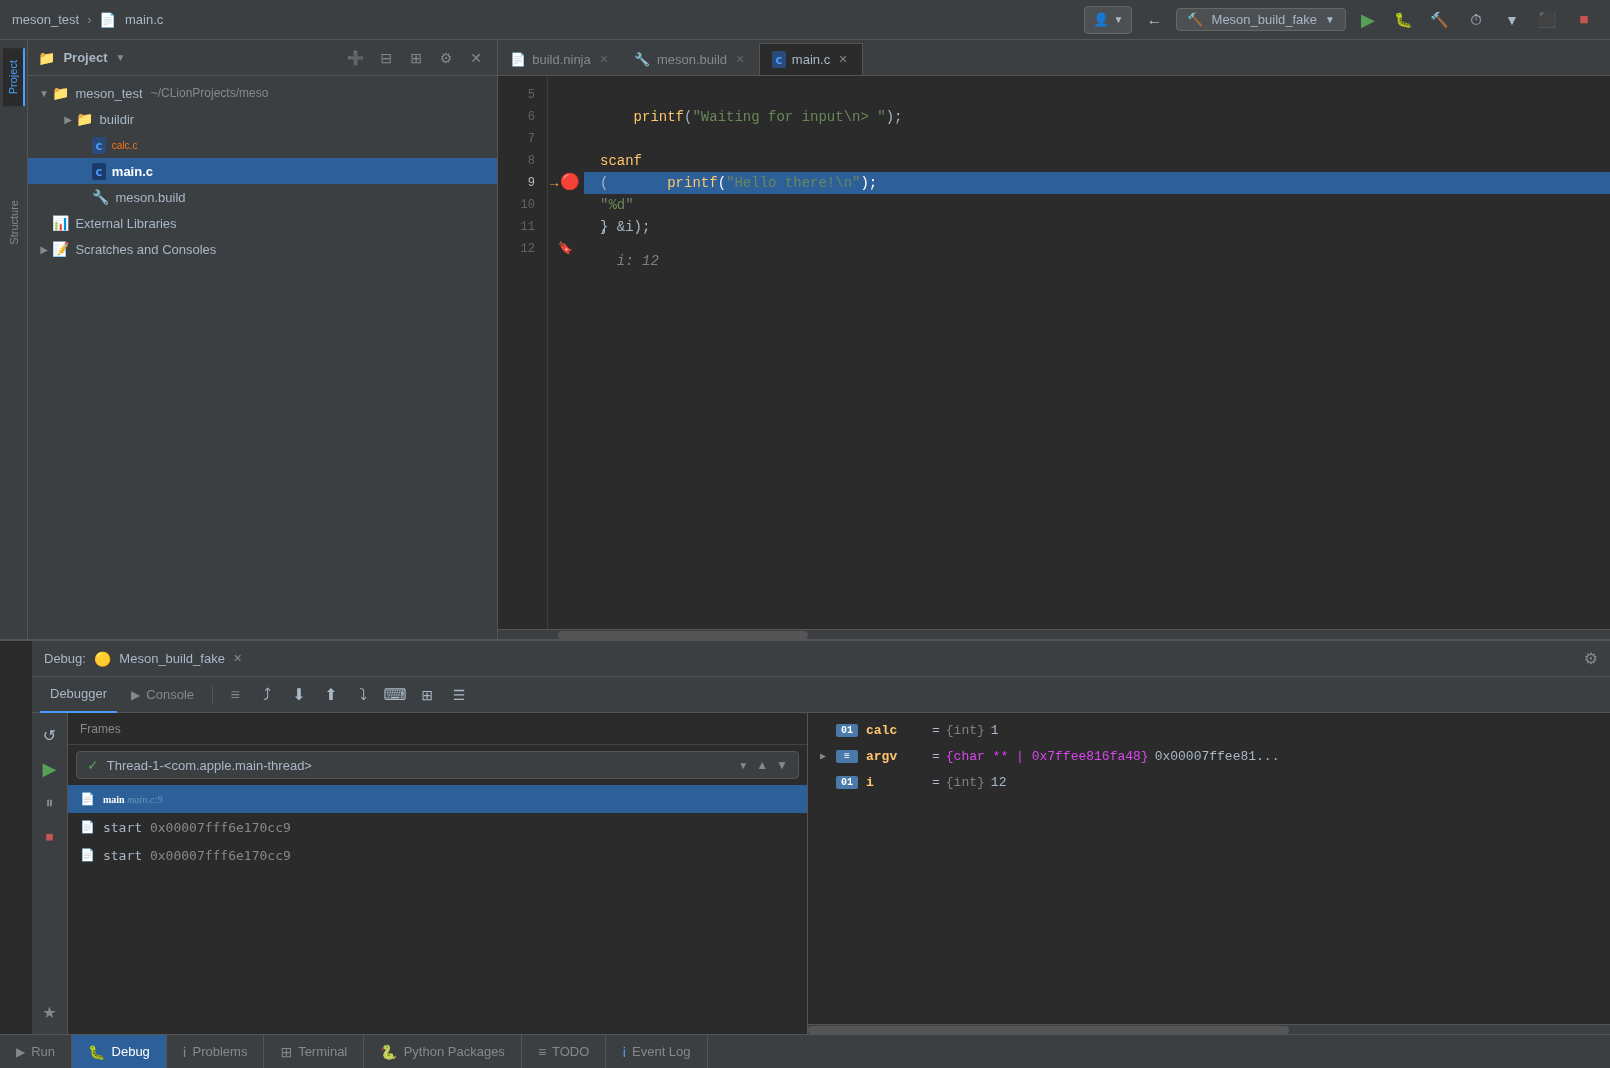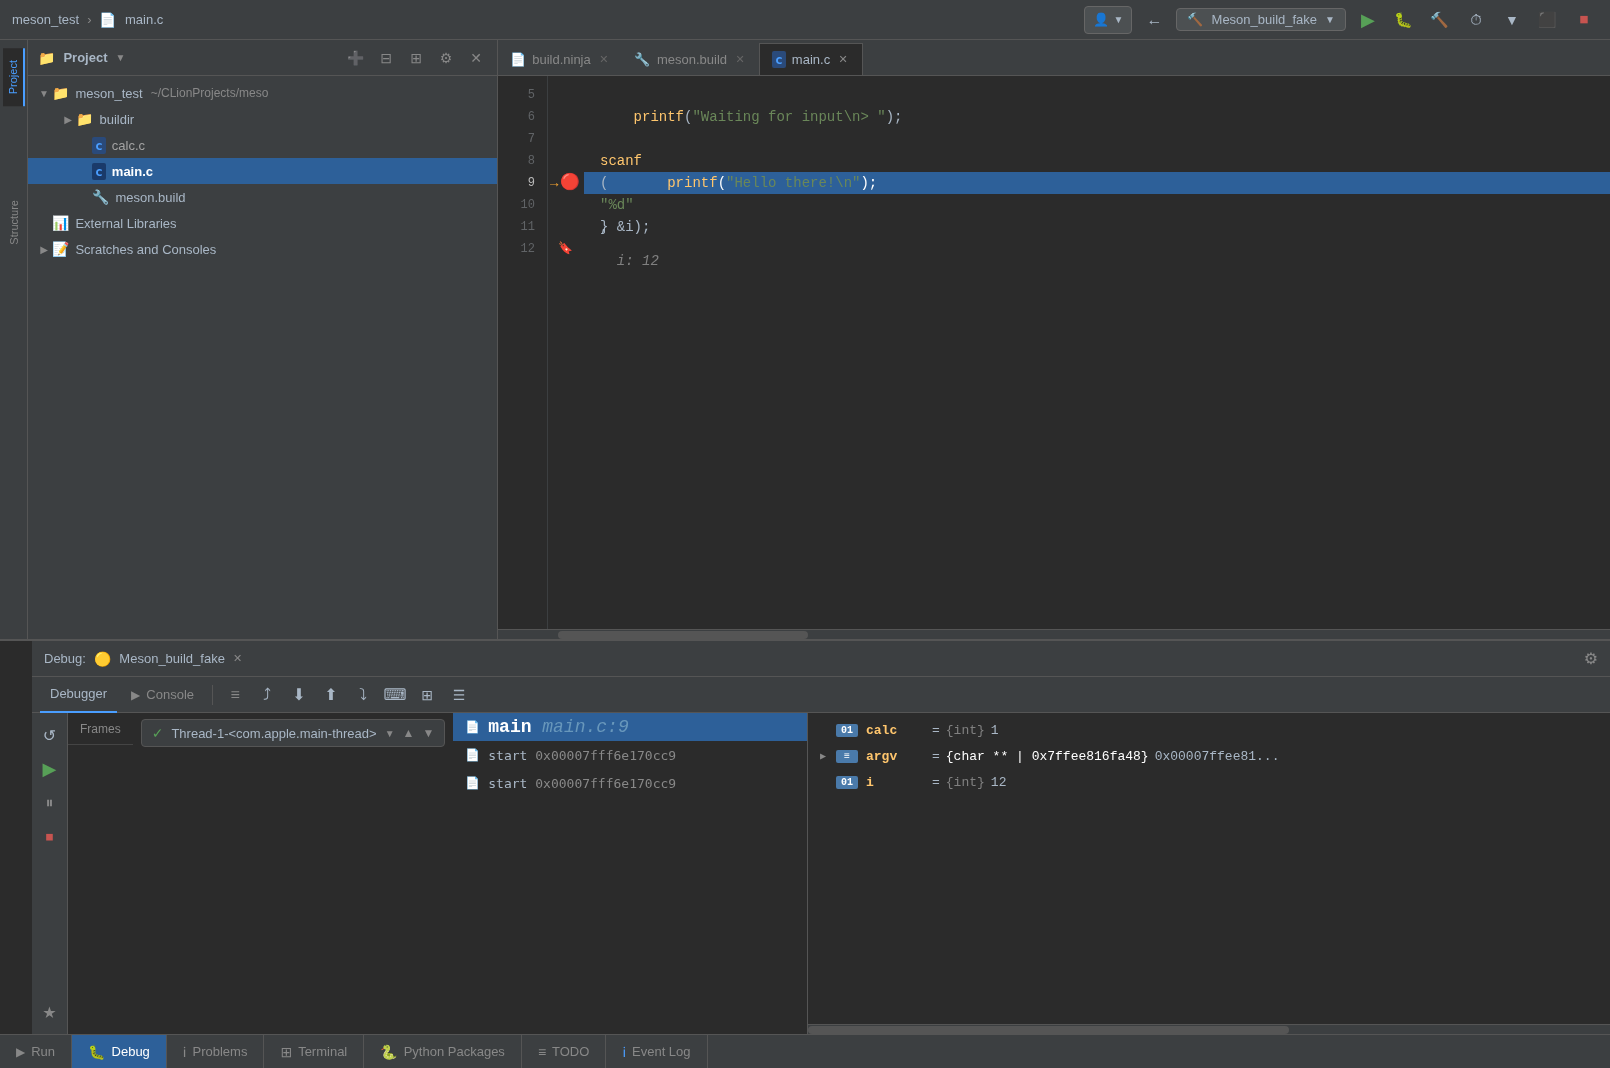--- a/index.html
+++ b/index.html
@@ -68,21 +68,21 @@
 
       <div style="display:flex; align-items:center; padding:2px 8px; height:26px; cursor:pointer; padding-left:32px;">
         <span style="width:16px; text-align:center; color:#888; font-size:10px;">▶</span>
         <span style="margin-right:6px; font-size:14px;">📁</span>
         <span style="font-size:13px; color:#a9b7c6;">buildir</span>
       </div>
 
       <div style="display:flex; align-items:center; padding:2px 8px; height:26px; cursor:pointer; padding-left:48px;">
         <span style="width:16px;"></span>
         <span style="margin-right:6px; color:#4a9eff; font-size:13px; font-weight:bold; background:#2a4a7a; padding:1px 3px; border-radius:2px; font-family:monospace;">c</span>
-        <span style="font-size:13px; color:#a3a3a3;">calc.c</span>
+        <span style="font-size:10px; color:#f97316;">calc.c</span>
       </div>
 
       <div style="display:flex; align-items:center; padding:2px 8px; height:26px; cursor:pointer; padding-left:48px; background:#2d6099;">
         <span style="width:16px;"></span>
         <span style="margin-right:6px; color:#4a9eff; font-size:13px; font-weight:bold; background:#1a3a6a; padding:1px 3px; border-radius:2px; font-family:monospace;">c</span>
         <span style="font-size:13px; color:#fff; font-weight:bold;">main.c</span>
       </div>
 
       <div style="display:flex; align-items:center; padding:2px 8px; height:26px; cursor:pointer; padding-left:48px;">
         <span style="width:16px;"></span>
@@ -213,37 +213,37 @@
 
     <div style="width:36px; background:#3c3f41; display:flex; flex-direction:column; align-items:center; padding-top:8px; gap:6px; border-right:1px solid #555; flex-shrink:0;">
       <div style="width:28px; height:28px; display:flex; align-items:center; justify-content:center; cursor:pointer; color:#a9b7c6; border-radius:3px; font-size:16px;" title="Rerun">↺</div>
       <div style="width:28px; height:28px; display:flex; align-items:center; justify-content:center; cursor:pointer; color:#57a057; border-radius:3px; font-size:18px;" title="Resume">▶</div>
       <div style="width:28px; height:28px; display:flex; align-items:center; justify-content:center; cursor:pointer; color:#888; border-radius:3px; font-size:16px;" title="Pause">⏸</div>
       <div style="width:28px; height:28px; display:flex; align-items:center; justify-content:center; cursor:pointer; color:#c75450; border-radius:3px; font-size:16px;" title="Stop">⏹</div>
       <div style="flex:1;"></div>
       <div style="width:28px; height:28px; display:flex; align-items:center; justify-content:center; cursor:pointer; color:#888; border-radius:3px; font-size:16px; margin-bottom:8px;" title="Favorites">★</div>
     </div>
 
-    <div style="width:740px; display:flex; flex-direction:row; border-right:1px solid #555; overflow:hidden;">
+    <div style="width:740px; display:flex; flex-direction:column; border-right:1px solid #555; overflow:hidden;">
       <div style="height:32px; padding:0 12px; display:flex; align-items:center; color:#888; font-size:12px; border-bottom:1px solid #444; flex-shrink:0;">
         <span>Frames</span>
       </div>
 
       <div style="margin:6px 8px; height:28px; background:#3c3f41; border:1px solid #555; border-radius:4px; display:flex; align-items:center; padding:0 10px; gap:8px; cursor:pointer;">
         <span style="color:#57a057; font-size:14px;">✓</span>
         <span style="flex:1; color:#a9b7c6; font-size:13px;">Thread-1-&lt;com.apple.main-thread&gt;</span>
         <span style="color:#888; font-size:10px;">▼</span>
         <span style="color:#888; font-size:12px; cursor:pointer;">▲</span>
         <span style="color:#888; font-size:12px; cursor:pointer;">▼</span>
       </div>
 
       <div style="flex:1; overflow-y:auto;">
         <div style="display:flex; align-items:center; gap:8px; padding:4px 12px; cursor:pointer; height:28px; background:#2d6099;">
           <span style="font-size:12px; color:#a9b7c6;">📄</span>
-          <span style="color:#fff; font-size:18px; font-family:Liberation Mono, monospace;"><b>main</b> <em style="font-style:italic; color:#6897bb;">main.c:9</em></span>
+          <span style="color:#fff; font-size:10px; font-family:Liberation Serif, serif;"><b>main</b> <em style="font-style:italic; color:#6897bb;">main.c:9</em></span>
         </div>
         <div style="display:flex; align-items:center; gap:8px; padding:4px 12px; cursor:pointer; height:28px;">
           <span style="font-size:12px; color:#888;">📄</span>
           <span style="color:#a9b7c6; font-size:13px; font-family:monospace;">start <span style="color:#888;">0x00007fff6e170cc9</span></span>
         </div>
         <div style="display:flex; align-items:center; gap:8px; padding:4px 12px; cursor:pointer; height:28px;">
           <span style="font-size:12px; color:#888;">📄</span>
           <span style="color:#a9b7c6; font-size:13px; font-family:monospace;">start <span style="color:#888;">0x00007fff6e170cc9</span></span>
         </div>
       </div>
@@ -259,21 +259,21 @@
           <span style="color:#a9b7c6; margin:0 6px;">=</span>
           <span style="color:#808080;">{int}</span>
           <span style="color:#a9b7c6; margin-left:6px;">1</span>
         </div>
 
         <div style="display:flex; align-items:center; padding:3px 12px; height:26px; cursor:pointer;">
           <span style="width:16px; color:#888; font-size:10px; cursor:pointer;">▶</span>
           <span style="width:22px; font-size:10px; color:#fff; background:#4a7aaa; border-radius:2px; text-align:center; margin-right:8px; font-weight:bold; padding:1px 2px; flex-shrink:0;">≡</span>
           <span style="color:#ffc66d; font-weight:bold; min-width:60px;">argv</span>
           <span style="color:#a9b7c6; margin:0 6px;">=</span>
-          <span style="color:#ffffff;">{char ** | 0x7ffee816fa48}</span>
+          <span style="color:#d946ef;">{char ** | 0x7ffee816fa48}</span>
           <span style="color:#a9b7c6; margin-left:6px;">0x00007ffee81...</span>
         </div>
 
         <div style="display:flex; align-items:center; padding:3px 12px; height:26px; cursor:pointer;">
           <span style="width:16px; color:#888; font-size:10px;"></span>
           <span style="width:22px; font-size:10px; color:#fff; background:#4a7aaa; border-radius:2px; text-align:center; margin-right:8px; font-weight:bold; padding:1px 2px; flex-shrink:0;">01</span>
           <span style="color:#ffc66d; font-weight:bold; min-width:60px;">i</span>
           <span style="color:#a9b7c6; margin:0 6px;">=</span>
           <span style="color:#808080;">{int}</span>
           <span style="color:#a9b7c6; margin-left:6px;">12</span>

